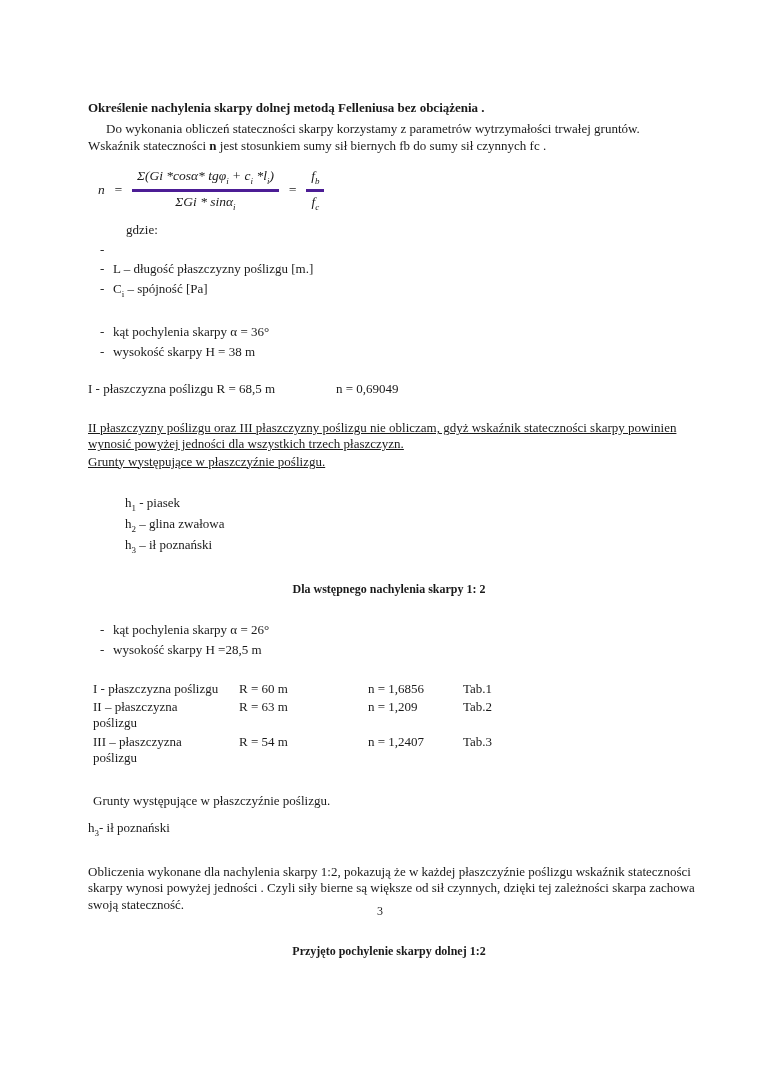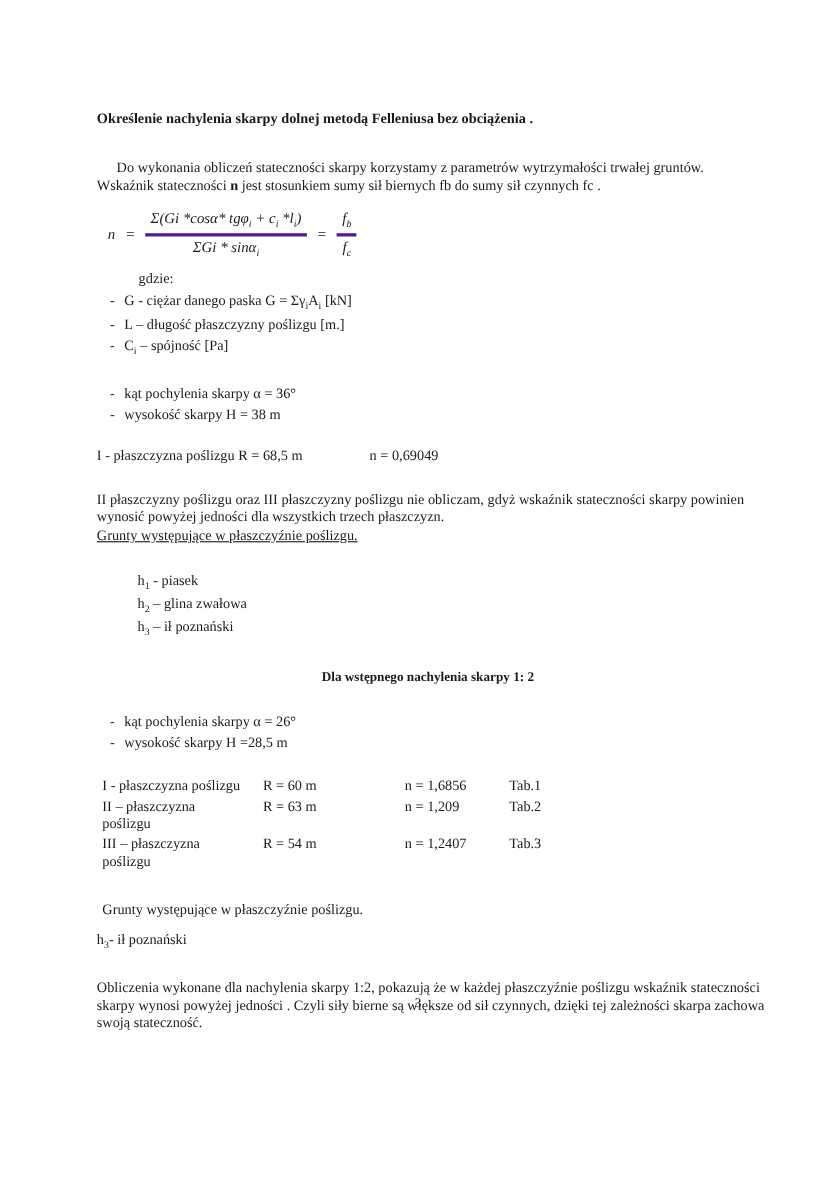--- a/index.html
+++ b/index.html
@@ -11,21 +11,21 @@
     background: #ffffff;
     color: #1a1a1a;
     font-family: "Liberation Serif", "DejaVu Serif", serif;
     font-size: 13px;
     line-height: 1.25;
     box-sizing: border-box;
     padding: 100px 70px 0 88px;
     overflow: hidden;
   }
   .doc-title { font-weight: bold; font-size: 13px; }
-  .intro { margin-top: 28px; width: 592px; text-indent: 18px; }
+  .intro { margin-top: 5px; width: 592px; text-indent: 18px; }
   .intro .bold-n { font-weight: bold; }
 
   .formula {
     margin-top: 14px;
     margin-left: 10px;
     display: flex;
     align-items: center;
     gap: 9px;
     font-style: italic;
     font-size: 13.5px;
@@ -46,21 +46,21 @@
     text-align: center;
     font-weight: bold;
     font-size: 12px;
   }
   .center-heading.underlined span { }
 
   .bullets { margin-top: 25px; }
   .plane-line { margin-top: 21px; display: flex; gap: 26px; }
   .plane-line .plane-label { width: 222px; }
 
-  .para { margin-top: 23px; width: 604px; }
+  .para { margin-top: 23px; width: 604px; text-decoration: underline; }
   .underline-line { text-decoration: underline; margin-top: 1px; }
 
   .soils { margin-top: 25px; margin-left: 37px; }
   .soils div { margin-top: 2px; }
 
   .planes-table { margin-top: 23px; }
   .planes-table .row { display: flex; margin-top: 2px; margin-left: 5px; gap: 16px; }
   .planes-table .col-label { width: 130px; }
   .planes-table .col-r { width: 113px; }
   .planes-table .col-n { width: 79px; }
@@ -100,21 +100,20 @@
       <span class="num"><span>f</span><sub>b</sub></span>
       <span class="den"><span>f</span><sub>c</sub></span>
     </span>
   </div>
 
   <div class="gdzie">gdzie:</div>
 
   <div class="def-list">
     <div class="dash-row">
       <span class="dash">-</span>
-      <span><span>G - ciężar danego paska   G = Σγ</span><sub>i</sub><span>A</span><sub>i</sub><span> [kN]</span></span>
     </div>
     <div class="dash-row">
       <span class="dash">-</span>
       <span><span>L – długość płaszczyzny poślizgu [m.]</span></span>
     </div>
     <div class="dash-row">
       <span class="dash">-</span>
       <span><span>C</span><sub>i</sub><span> – spójność  [Pa]</span></span>
     </div>
   </div>

